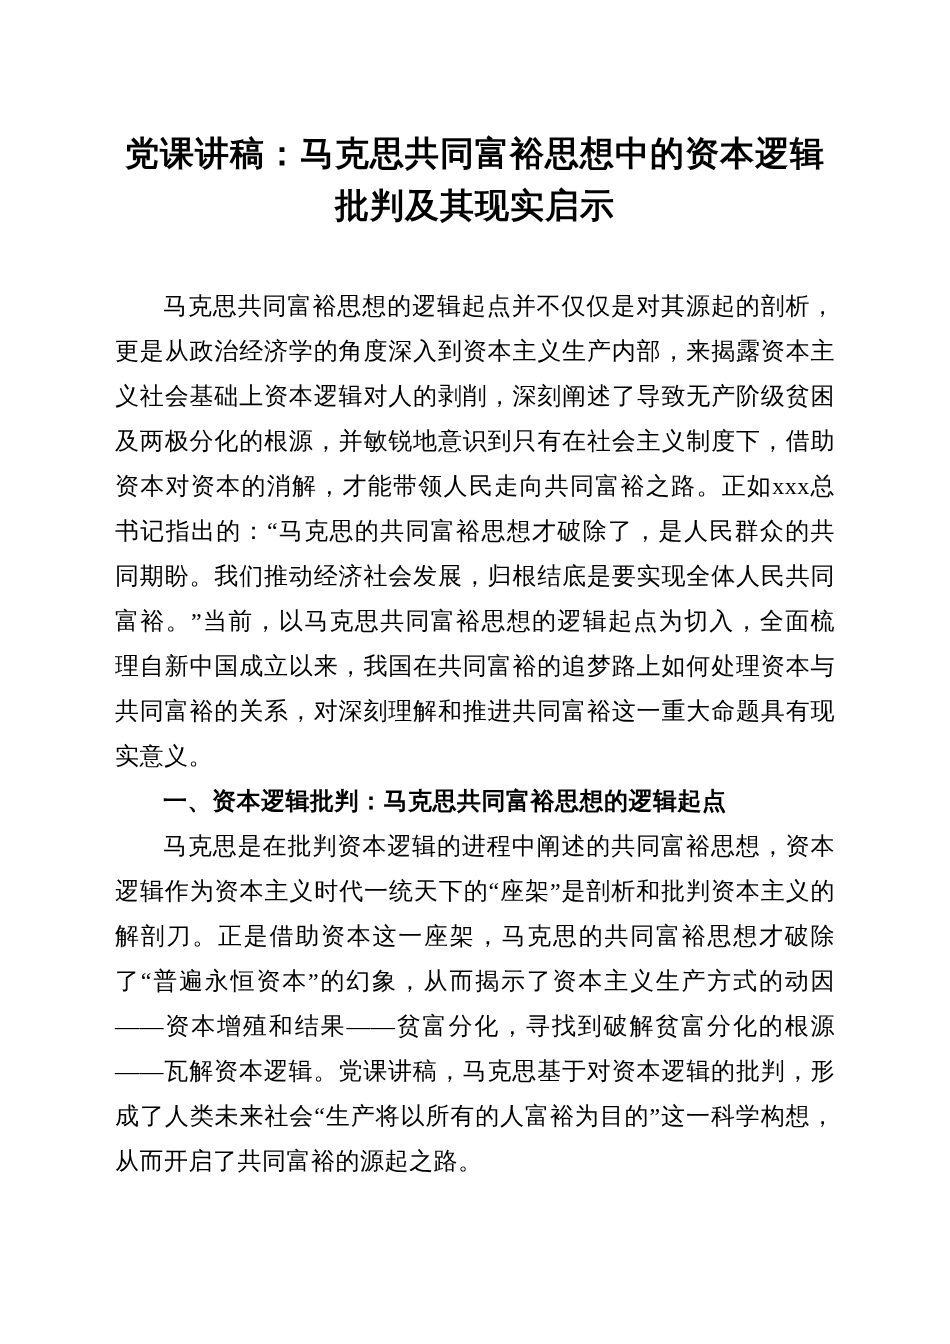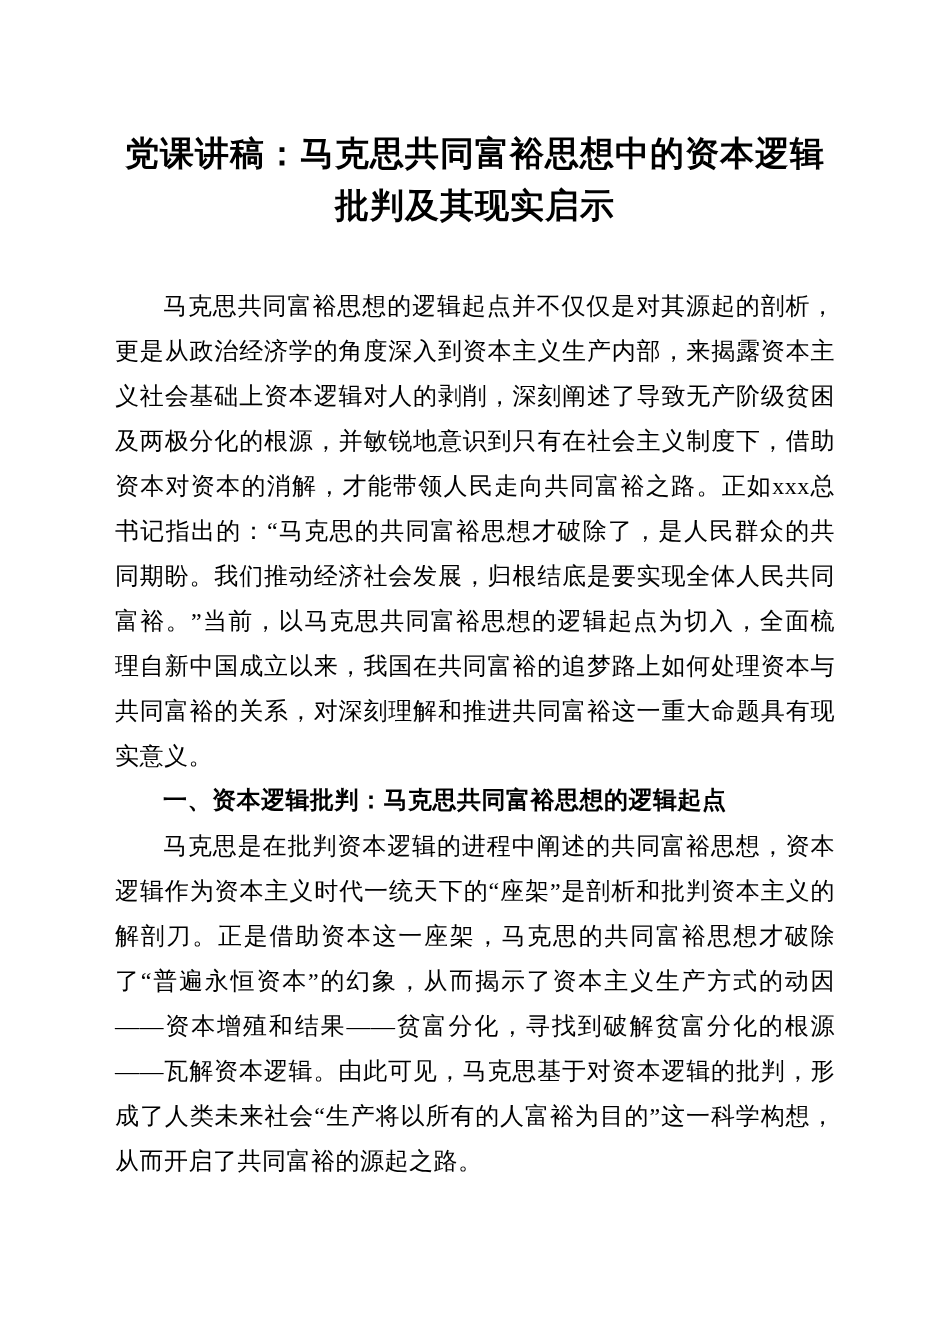--- a/index.html
+++ b/index.html
@@ -39,29 +39,29 @@
     letter-spacing: 0.5px;
     font-family: "Liberation Serif", "DejaVu Serif", serif;
   }
 
   .section-heading {
     font-size: 24px;
     font-weight: bold;
     line-height: 45px;
     text-indent: 2em;
     letter-spacing: 0.5px;
-    font-family: Liberation Mono, monospace;
+    font-family: Liberation Serif, serif;
   }
 </style>
 </head>
 <body>
 
 <div class="page">
 
   <h1 class="doc-title">党课讲稿：马克思共同富裕思想中的资本逻辑批判及其现实启示</h1>
 
   <p class="body-para">马克思共同富裕思想的逻辑起点并不仅仅是对其源起的剖析，更是从政治经济学的角度深入到资本主义生产内部，来揭露资本主义社会基础上资本逻辑对人的剥削，深刻阐述了导致无产阶级贫困及两极分化的根源，并敏锐地意识到只有在社会主义制度下，借助资本对资本的消解，才能带领人民走向共同富裕之路。正如xxx总书记指出的：“马克思的共同富裕思想才破除了，是人民群众的共同期盼。我们推动经济社会发展，归根结底是要实现全体人民共同富裕。”当前，以马克思共同富裕思想的逻辑起点为切入，全面梳理自新中国成立以来，我国在共同富裕的追梦路上如何处理资本与共同富裕的关系，对深刻理解和推进共同富裕这一重大命题具有现实意义。</p>
 
   <h2 class="section-heading">一、资本逻辑批判：马克思共同富裕思想的逻辑起点</h2>
 
-  <p class="body-para">马克思是在批判资本逻辑的进程中阐述的共同富裕思想，资本逻辑作为资本主义时代一统天下的“座架”是剖析和批判资本主义的解剖刀。正是借助资本这一座架，马克思的共同富裕思想才破除了“普遍永恒资本”的幻象，从而揭示了资本主义生产方式的动因——资本增殖和结果——贫富分化，寻找到破解贫富分化的根源——瓦解资本逻辑。由此可见，马克思基于对资本逻辑的批判，形成了人类未来社会“生产将以所有的人富裕为目的”这一科学构想，从而开启了共同富裕的源起之路。</p>
+  <p class="body-para">马克思是在批判资本逻辑的进程中阐述的共同富裕思想，资本逻辑作为资本主义时代一统天下的“座架”是剖析和批判资本主义的解剖刀。正是借助资本这一座架，马克思的共同富裕思想才破除了“普遍永恒资本”的幻象，从而揭示了资本主义生产方式的动因——资本增殖和结果——贫富分化，寻找到破解贫富分化的根源——瓦解资本逻辑。党课讲稿，马克思基于对资本逻辑的批判，形成了人类未来社会“生产将以所有的人富裕为目的”这一科学构想，从而开启了共同富裕的源起之路。</p>
 
 </div>
 
 </body></html>

